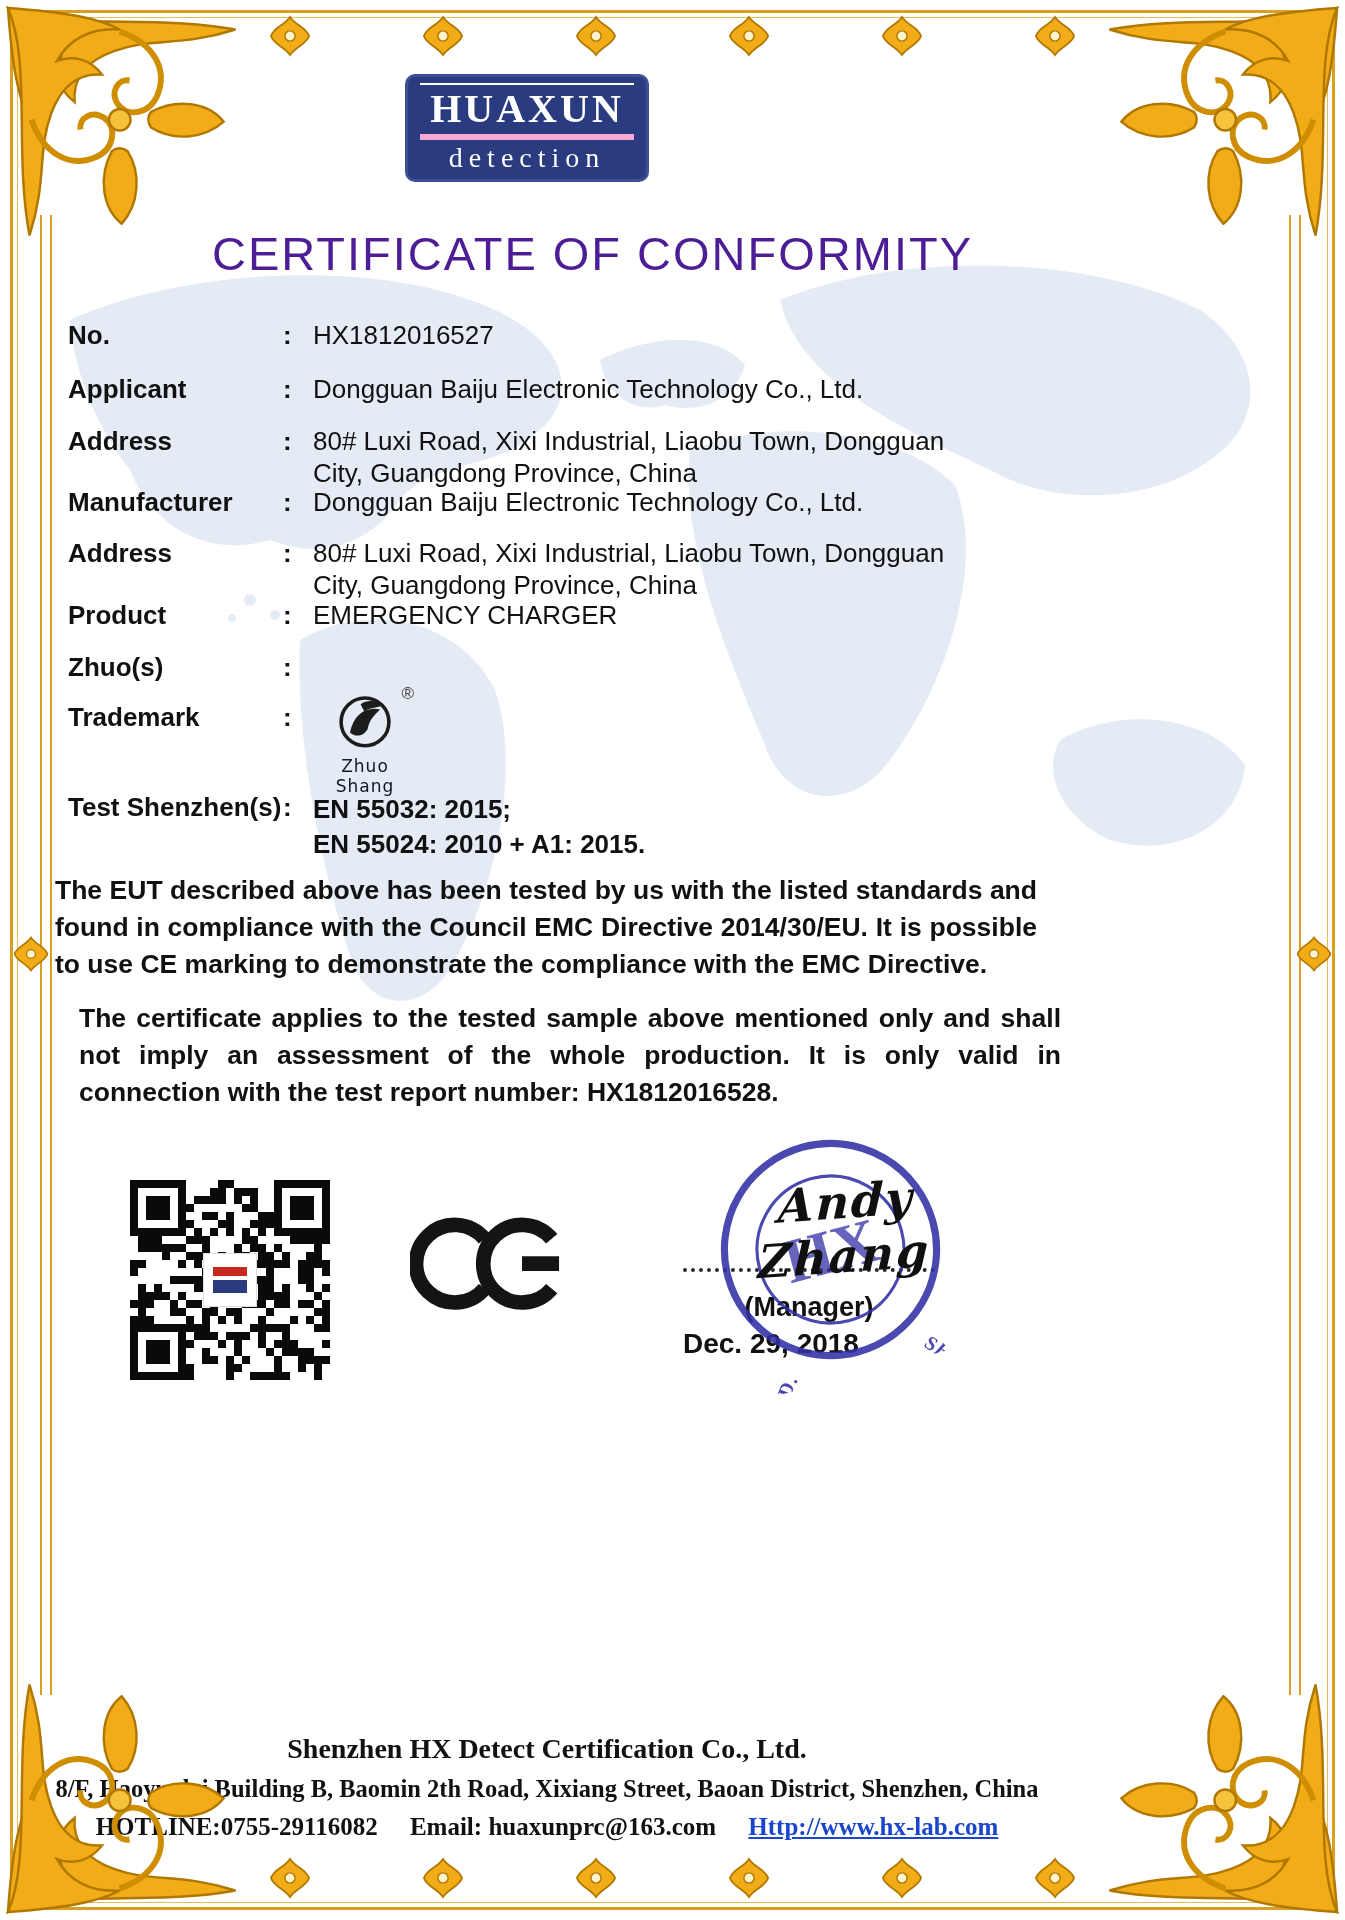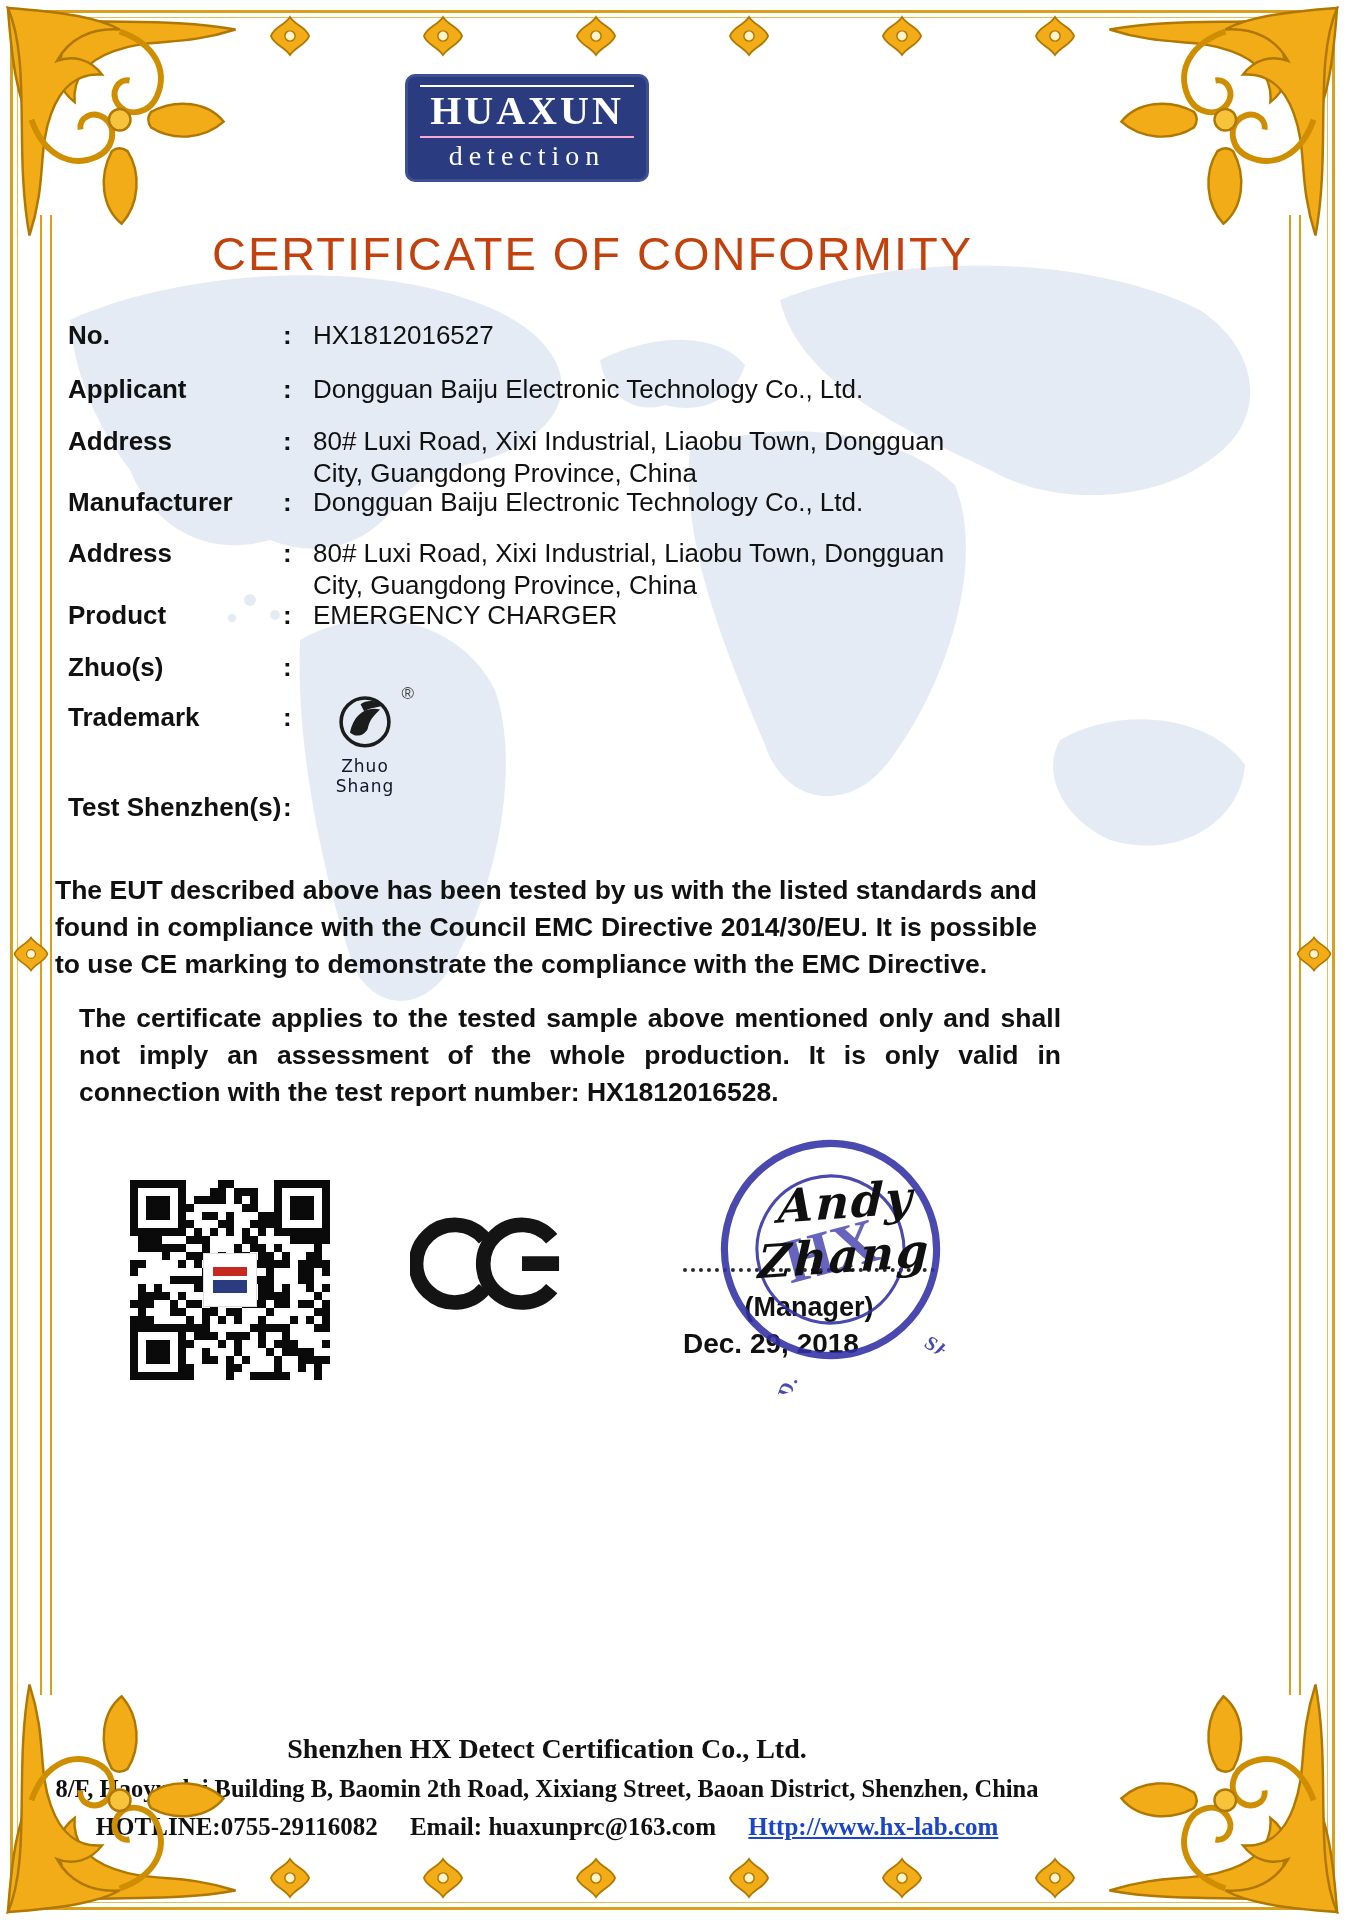--- a/index.html
+++ b/index.html
@@ -23,25 +23,25 @@
   
   .map{position:absolute;inset:0;z-index:1;opacity:.5;}
 
   
   .content{position:absolute;left:55px;top:0;width:1075px;height:1920px;z-index:2;}
 
   .logo{position:absolute;left:350px;top:74px;width:238px;height:102px;background:#2a3b80;
         border-radius:10px;border:3px solid #3d4f95;display:flex;flex-direction:column;
         align-items:center;justify-content:center;color:#fff;}
   .logo-name{font-family:"Liberation Serif",serif;font-weight:bold;font-size:40px;letter-spacing:3px;
-        border-top:2px solid #fff;border-bottom:2px solid #f9a8d4;padding:0 10px 2px;}
+        border-top:2px solid #fff;border-bottom:6px solid #f9a8d4;padding:0 10px 2px;}
   .logo-sub{font-family:"Liberation Serif",serif;font-size:28px;letter-spacing:6px;margin-top:2px;}
 
   .title{position:absolute;top:226px;left:0;width:100%;text-align:center;font-size:47px;
-        color:#c2410c;letter-spacing:2px;}
+        color:#4c1d95;letter-spacing:2px;}
 
   .frow{position:absolute;left:13px;display:flex;width:940px;font-size:26px;line-height:1.22;}
   .flabel{width:215px;font-weight:bold;flex:0 0 auto;}
   .fsep{width:30px;font-weight:bold;flex:0 0 auto;}
   .fvalue{flex:1;max-width:650px;}
   .fvalue.bold{font-weight:bold;line-height:1.35;}
 
   .tm-block{position:absolute;left:255px;top:690px;width:110px;text-align:center;}
   .tm-logo{width:62px;height:62px;display:block;margin:0 auto;}
   .tm-reg{position:absolute;right:6px;top:-6px;font-size:17px;color:#444;}
@@ -237,20 +237,24 @@
       <svg class="tm-logo" viewBox="0 0 70 70">
         <circle cx="35" cy="36" r="27" fill="none" stroke="#1c1c1c" stroke-width="4"></circle>
         <path d="M18,48 C22,28 36,18 52,22 C44,30 40,34 38,44 C34,52 24,54 18,48 Z" fill="#1c1c1c"></path>
         <path d="M30,16 C38,10 50,12 54,18 C48,20 40,20 34,24 Z" fill="#1c1c1c"></path>
       </svg>
       <div class="tm-brand">Zhuo Shang</div>
     </div>
     <div class="frow" style="top:792px">
       <span class="flabel">Test Shenzhen(s)</span>
       <span class="fsep">:</span>
+      <span class="fvalue bold">
+        <div>EN 55032: 2015;</div>
+        <div>EN 55024: 2010 + A1: 2015.</div>
+      </span>
     </div>
 
     <div class="para para1">The EUT described above has been tested by us with the listed standards and found in compliance with the Council EMC Directive 2014/30/EU. It is possible to use CE marking to demonstrate the compliance with the EMC Directive.</div>
     <div class="para para2">The certificate applies to the tested sample above mentioned only and shall not imply an assessment of the whole production. It is only valid in connection with the test report number: HX1812016528.</div>
 
     <div class="qr">
       <div class="qr-grid">
           <div class="qcell d"></div>
           <div class="qcell d"></div>
           <div class="qcell d"></div>

